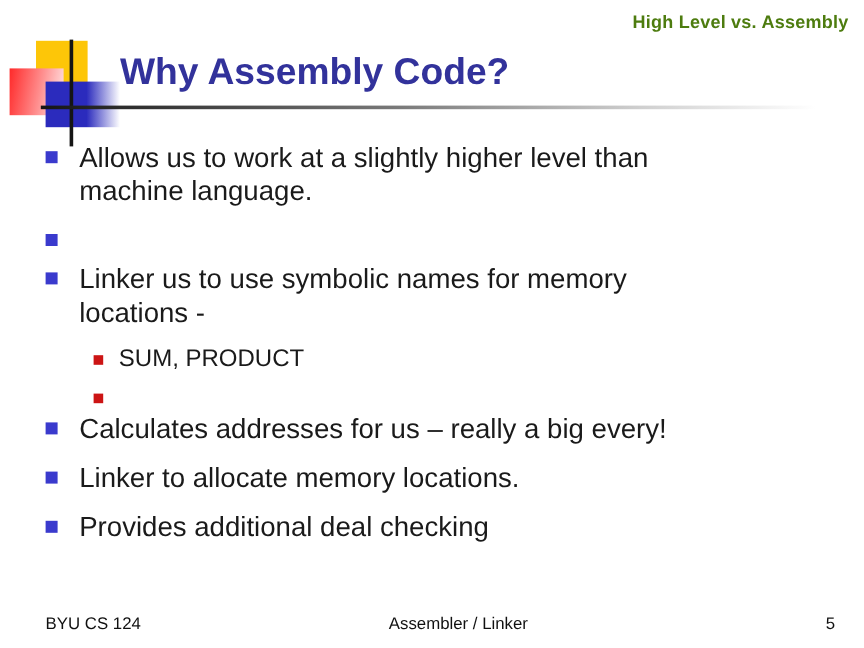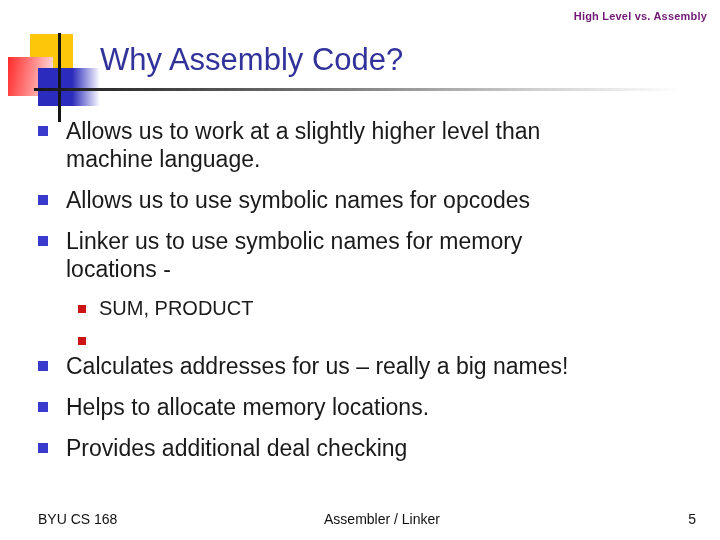--- a/index.html
+++ b/index.html
@@ -4,35 +4,35 @@
 <style>
   html,body{margin:0;padding:0;background:#888;}
   .slide{
     position:relative;width:720px;height:540px;background:#ffffff;
     font-family:"Liberation Sans","DejaVu Sans",sans-serif;overflow:hidden;
     margin:0 auto;
   }
   
   .hdr{
     position:absolute;top:10px;right:13px;
-    font-size:11px;font-weight:bold;color:#701a75;letter-spacing:0.2px;
+    font-size:15px;font-weight:bold;color:#4d7c0f;letter-spacing:0.2px;
   }
   
   .deco-yellow{position:absolute;left:30px;top:34px;width:43px;height:35px;background:#fdc608;}
   .deco-pink{position:absolute;left:8px;top:57px;width:45px;height:39px;
     background:linear-gradient(100deg,#ff2a2a 0%,#ff8f8f 55%,#ffe9e9 100%);}
   .deco-blue{position:absolute;left:38px;top:68px;width:62px;height:38px;
     background:linear-gradient(to right,#2b2bbd 0%,#2b2bbd 55%,rgba(43,43,189,0) 100%);}
   .deco-vline{position:absolute;left:58px;top:33px;width:3px;height:89px;background:#151515;}
   .deco-hline{position:absolute;left:34px;top:88px;width:666px;height:3px;
     background:linear-gradient(to right,#151515 0%,#7a7a7a 45%,#cfcfcf 75%,#ffffff 97%);}
   
   .title{
     position:absolute;left:100px;top:42px;margin:0;
-    font-size:31px;font-weight:normal;color:#32329b;letter-spacing:0px;
+    font-size:31px;font-weight:bold;color:#32329b;letter-spacing:0px;
   }
   
   .content{position:absolute;left:0;top:117px;width:700px;}
   .row{display:flex;align-items:flex-start;}
   .row .bt{white-space:pre-line;color:#1a1a1a;}
   .l1{padding-left:38px;margin-bottom:13px;}
   .l1 .sq{flex:none;width:10px;height:10px;background:#3a3acd;margin-top:9px;margin-right:18px;}
   .l1 .bt{font-size:23px;line-height:28px;}
   .l2{padding-left:78px;margin-bottom:7px;}
   .l2 .sq{flex:none;width:8px;height:8px;background:#cc1414;margin-top:9px;margin-right:13px;}
@@ -61,47 +61,46 @@
   <h1 class="title">Why Assembly Code?</h1>
 
   <div class="content">
     <div class="row l1">
       <span class="sq"></span>
       <span class="bt">Allows us to work at a slightly higher level than
 machine language.</span>
     </div>
     <div class="row l1">
       <span class="sq"></span>
-      <span class="bt">Allows us to use symbolic names for opcodes</span>
     </div>
     <div class="row l1">
       <span class="sq"></span>
       <span class="bt">Linker us to use symbolic names for memory
 locations -</span>
     </div>
     <div class="row l2">
       <span class="sq"></span>
       <span class="bt">SUM, PRODUCT</span>
     </div>
     <div class="row l2">
       <span class="sq"></span>
     </div>
     <div class="row l1">
       <span class="sq"></span>
-      <span class="bt">Calculates addresses for us – really a big names!</span>
+      <span class="bt">Calculates addresses for us – really a big every!</span>
     </div>
     <div class="row l1">
       <span class="sq"></span>
-      <span class="bt">Helps to allocate memory locations.</span>
+      <span class="bt">Linker to allocate memory locations.</span>
     </div>
     <div class="row l1">
       <span class="sq"></span>
       <span class="bt">Provides additional deal checking</span>
     </div>
   </div>
 
   <div class="footer">
-    <span class="f-left">BYU CS 168</span>
+    <span class="f-left">BYU CS 124</span>
     <span class="f-center">Assembler / Linker</span>
     <span class="f-right">5</span>
   </div>
 
 </div>
 
 </body></html>

